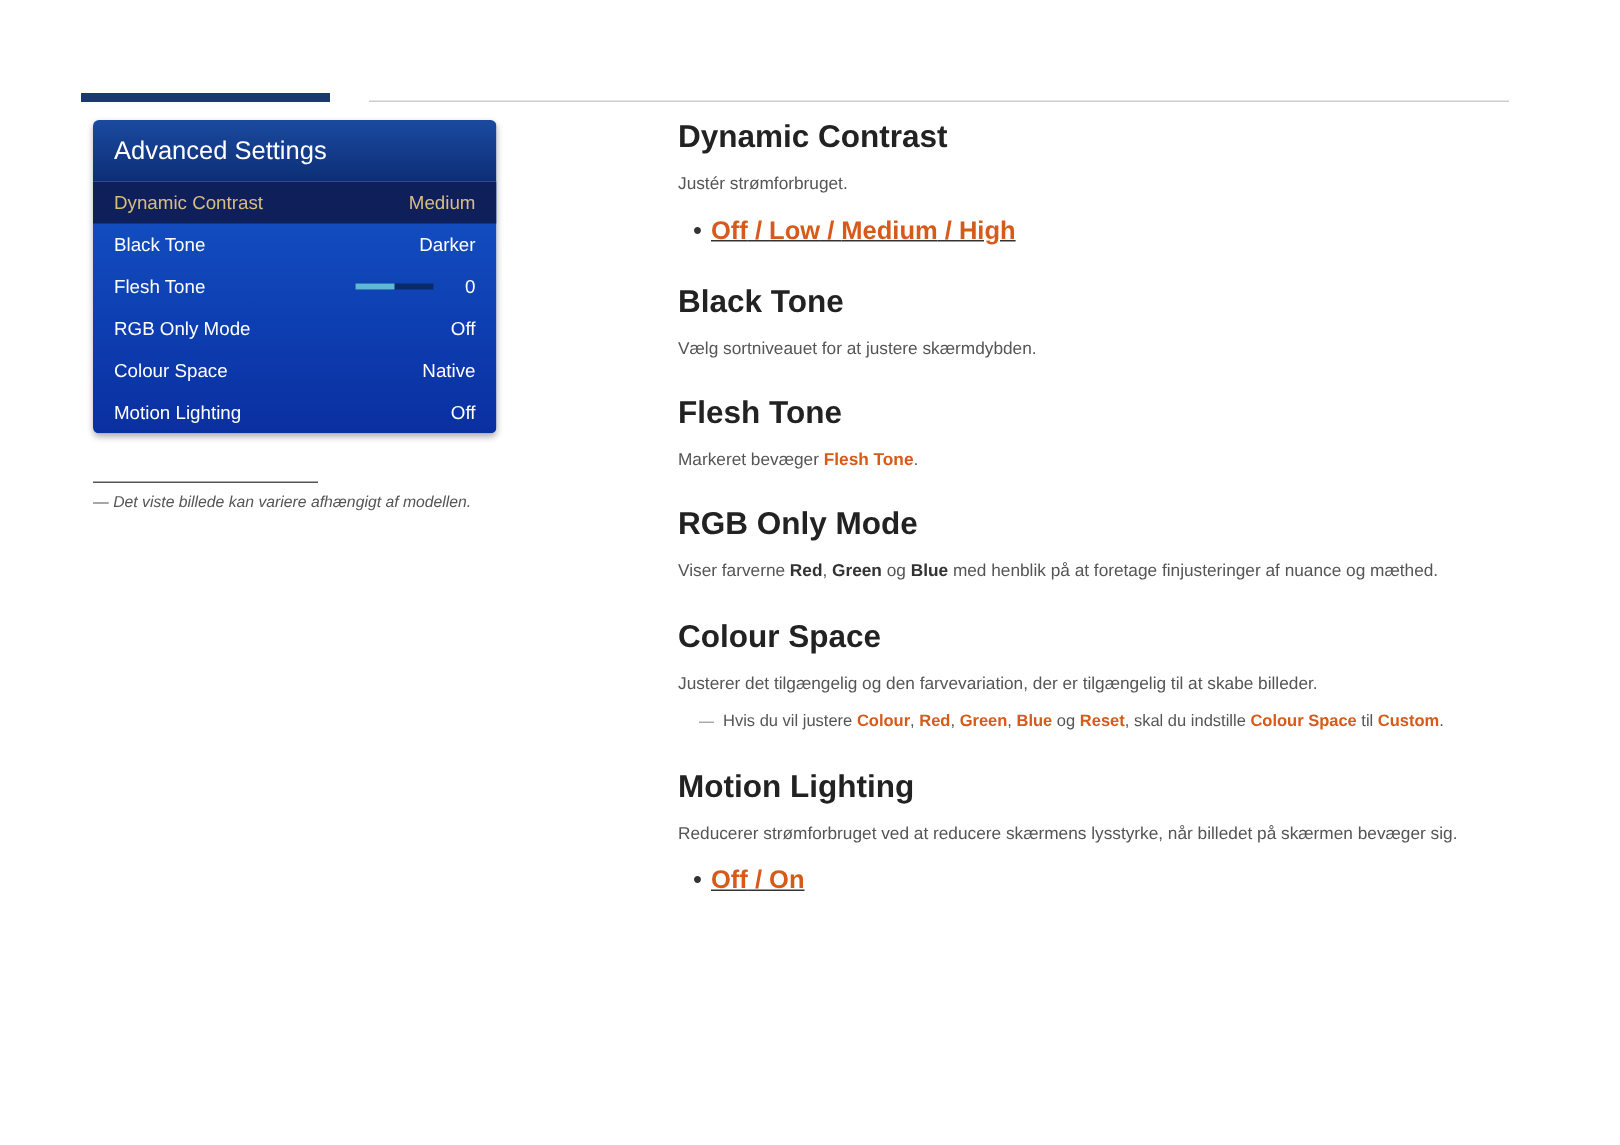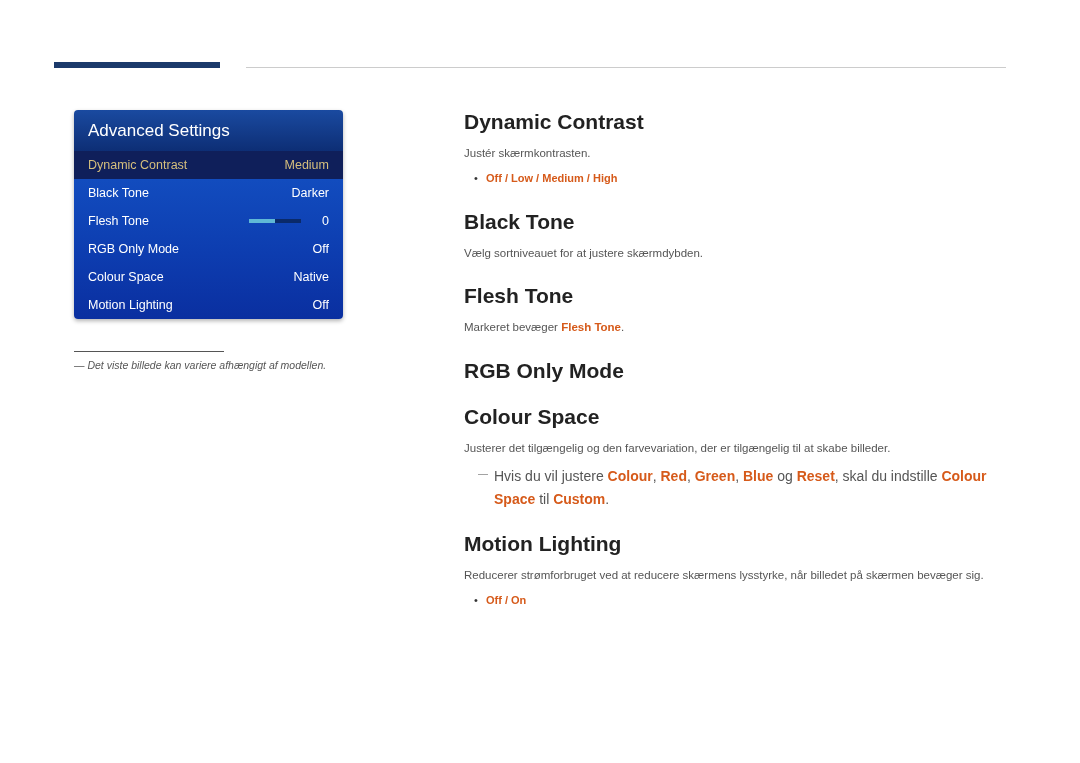--- a/index.html
+++ b/index.html
@@ -21,22 +21,21 @@
   }
   .top-rule {
     position: absolute;
     top: 67px;
     left: 246px;
     right: 74px;
     border-top: 1px solid #ccc;
   }
   .page {
     display: flex;
-    padding: 110px 74px 0 62px;
-    margin-left: 12px;
+    padding: 80px 74px 0 62px;
   }
   .left-col {
     width: 330px;
     flex-shrink: 0;
   }
   .right-col {
     flex: 1;
     padding-left: 60px;
     padding-top: 0;
   }
@@ -108,37 +107,38 @@
     margin-bottom: 10px;
   }
   .section { margin-bottom: 22px; }
   .desc {
     font-size: 11.5px;
     color: #555;
     line-height: 1.6;
     margin-bottom: 8px;
   }
   .bullet-line {
-    font-size: 11px;
+    font-size: 17px;
     padding-left: 22px;
     position: relative;
     line-height: 1.6;
     margin-bottom: 4px;
+    text-decoration: underline;
   }
   .bullet-line::before {
     content: "•";
     position: absolute;
     left: 10px;
     color: #333;
   }
   .orange-bold { color: #d65a1a; font-weight: 600; }
   .orange-sep { color: #d65a1a; font-weight: 600; }
   .body-bold { font-weight: 600; color: #333; }
   .dash-note {
-    font-size: 14px;
+    font-size: 11px;
     color: #555;
     padding-left: 30px;
     position: relative;
     line-height: 1.6;
   }
   .dash-note::before {
     content: "―";
     position: absolute;
     left: 14px;
     color: #888;
@@ -189,40 +189,43 @@
     </div>
 
     <div class="footnote-rule"></div>
     <div class="footnote">―  Det viste billede kan variere afhængigt af modellen.</div>
   </div>
 
   <div class="right-col">
 
     <div class="section">
       <h2>Dynamic Contrast</h2>
-      <div class="desc">Justér skærmkontrasten.</div>
+      <div class="desc">Justér strømforbruget.</div>
       <div class="bullet-line">
         <span class="orange-bold">Off</span><span class="orange-sep"> / </span><span class="orange-bold">Low</span><span class="orange-sep"> / </span><span class="orange-bold">Medium</span><span class="orange-sep"> / </span><span class="orange-bold">High</span>
       </div>
     </div>
 
     <div class="section">
       <h2>Black Tone</h2>
       <div class="desc">Vælg sortniveauet for at justere skærmdybden.</div>
     </div>
 
     <div class="section">
       <h2>Flesh Tone</h2>
       <div class="desc">
         <span>Markeret bevæger </span><span class="orange-bold">Flesh Tone</span><span>.</span>
       </div>
     </div>
 
     <div class="section">
       <h2>RGB Only Mode</h2>
+      <div class="desc">
+        <span>Viser farverne </span><span class="body-bold">Red</span><span>, </span><span class="body-bold">Green</span><span> og </span><span class="body-bold">Blue</span><span> med henblik på at foretage finjusteringer af nuance og mæthed.</span>
+      </div>
     </div>
 
     <div class="section">
       <h2>Colour Space</h2>
       <div class="desc">Justerer det tilgængelig og den farvevariation, der er tilgængelig til at skabe billeder.</div>
       <div class="dash-note">
         <span>Hvis du vil justere </span><span class="orange-bold">Colour</span><span>, </span><span class="orange-bold">Red</span><span>, </span><span class="orange-bold">Green</span><span>, </span><span class="orange-bold">Blue</span><span> og </span><span class="orange-bold">Reset</span><span>, skal du indstille </span><span class="orange-bold">Colour Space</span><span> til </span><span class="orange-bold">Custom</span><span>.</span>
       </div>
     </div>
 

